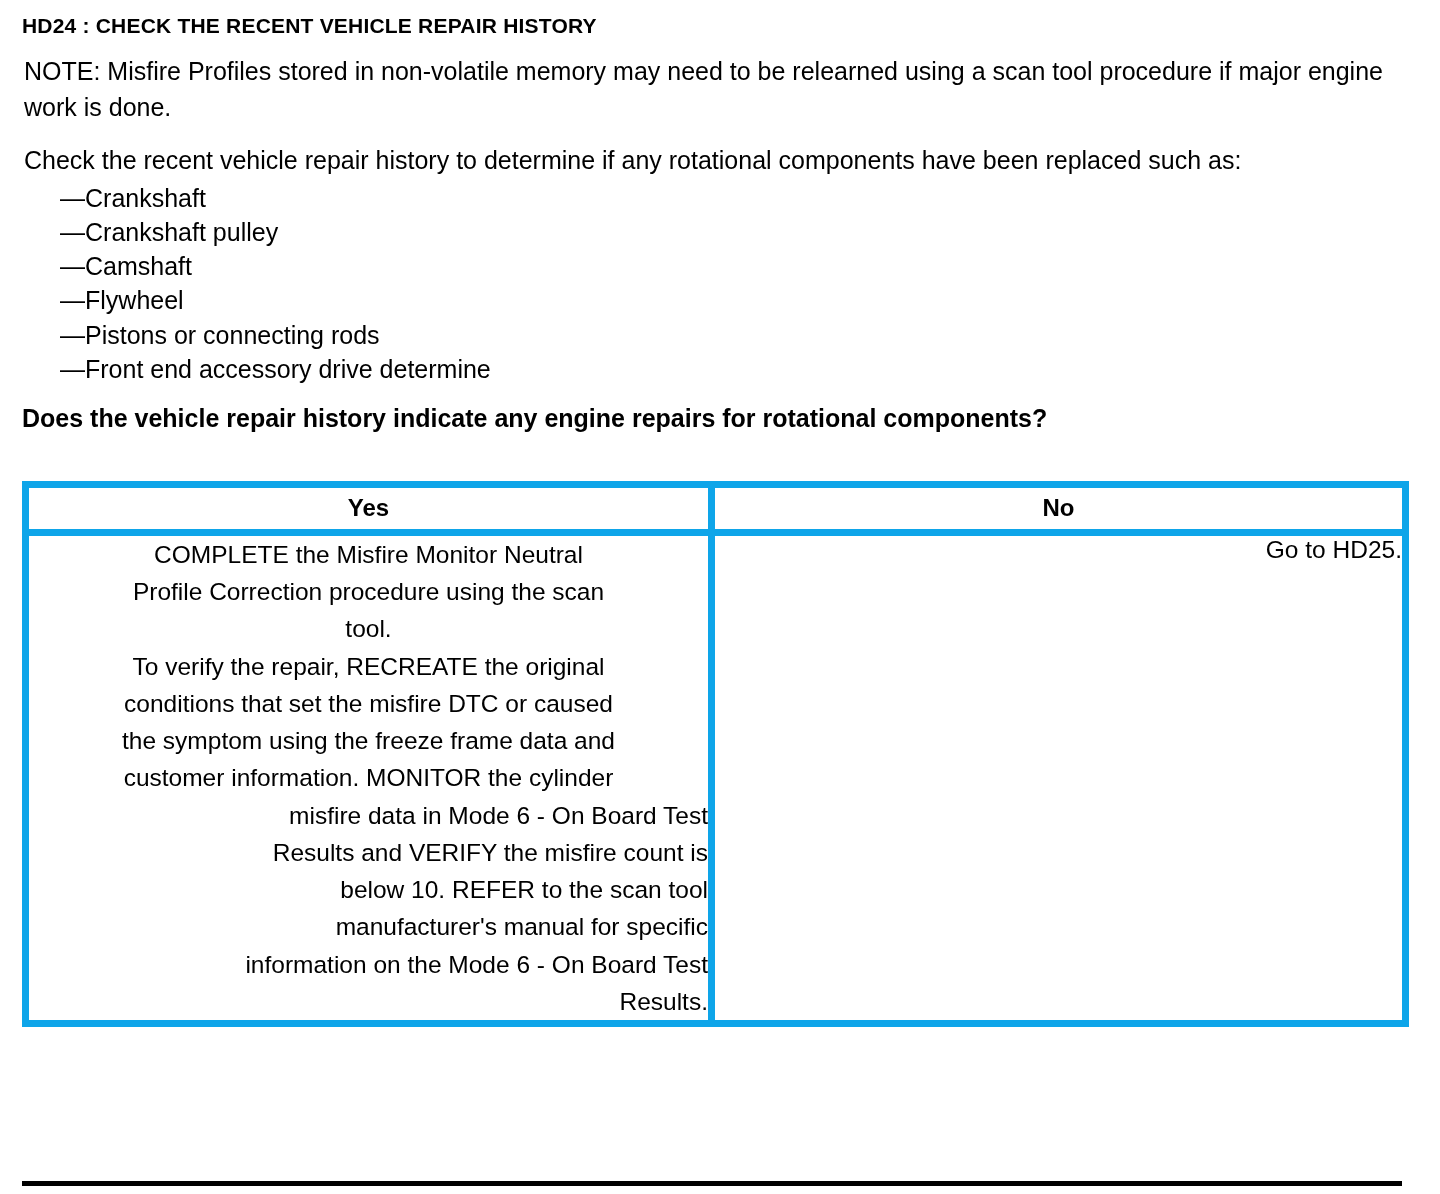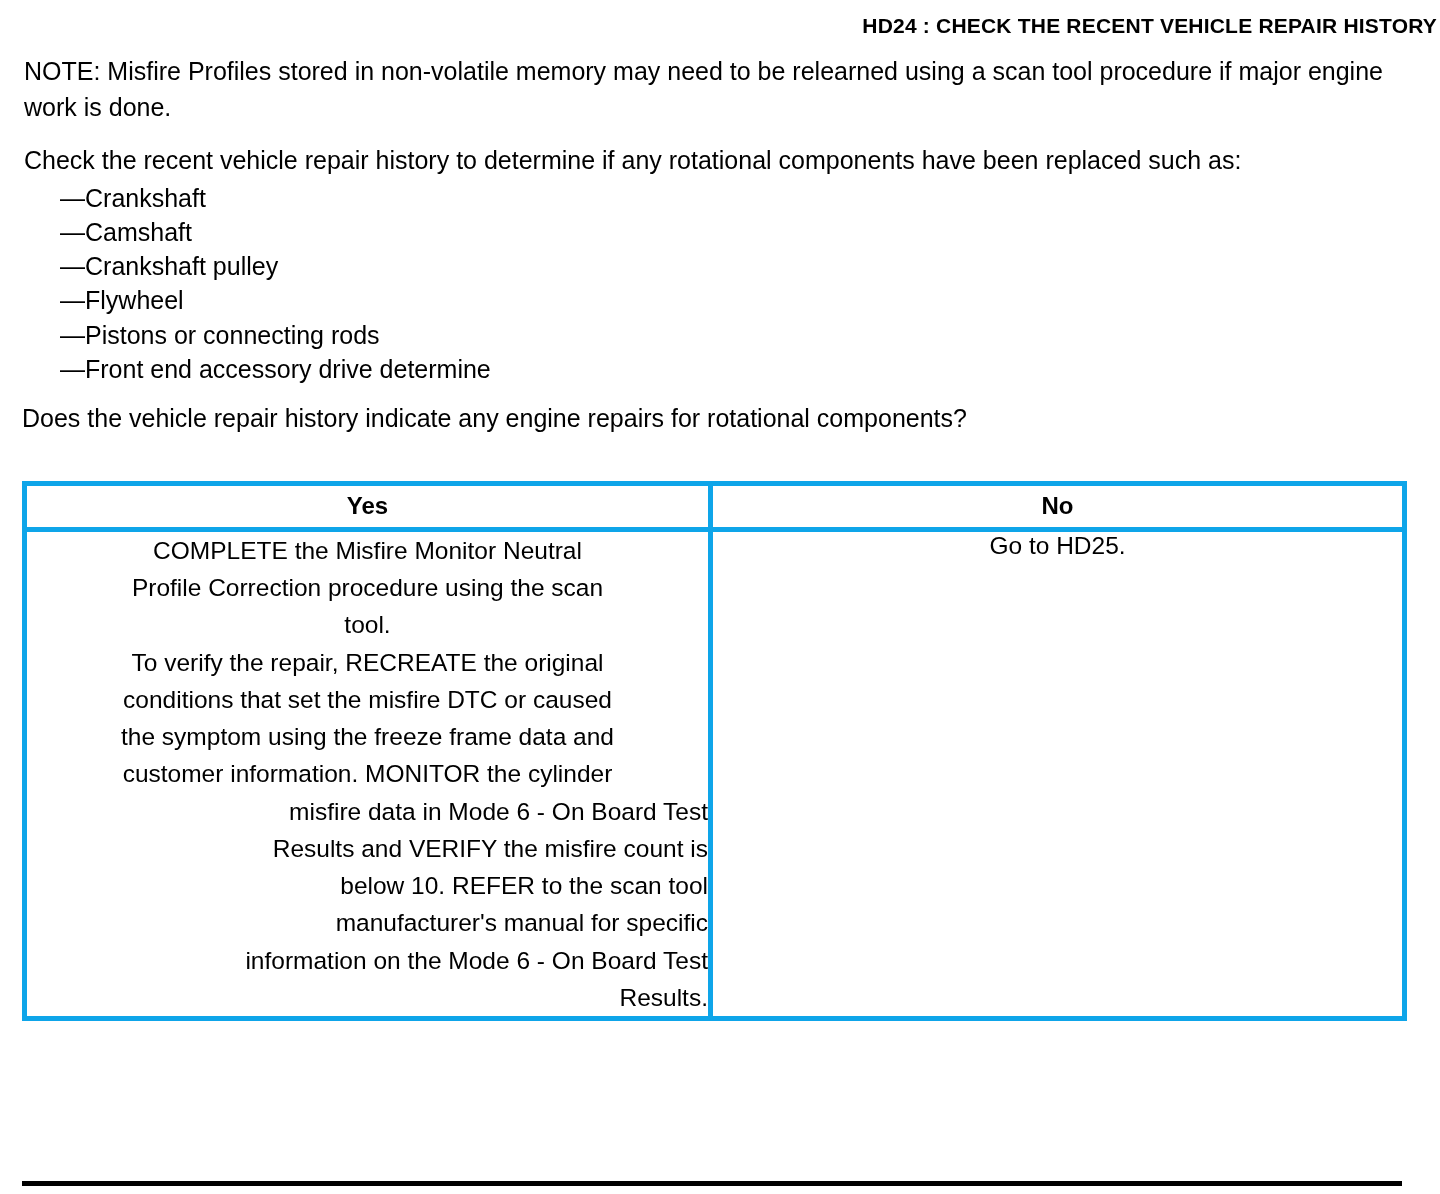--- a/index.html
+++ b/index.html
@@ -18,22 +18,21 @@
     position: relative;
     width: 1440px;
     height: 1194px;
     padding: 0;
     box-sizing: border-box;
   }
   .section-title {
     font-size: 21px;
     font-weight: bold;
     letter-spacing: 0.2px;
-    margin: 14px 3px 0 22px;
-    text-align: right;
+    margin: 14px 12px 0 22px;
   }
   .para {
     font-size: 25px;
     line-height: 1.42;
     margin: 16px 22px 0 24px;
     max-width: 1390px;
   }
   .para-tight {
     margin-top: 18px;
   }
@@ -42,32 +41,32 @@
     padding: 0;
     list-style: none;
   }
   .dash-list li {
     font-size: 25px;
     line-height: 1.37;
     margin-left: 60px;
   }
   .question {
     font-size: 25px;
-    font-weight: normal;
+    font-weight: bold;
     margin: 18px 22px 0 22px;
   }
   .answer-table {
     margin: 48px 0 0 22px;
     width: 1380px;
     border-collapse: collapse;
     table-layout: fixed;
   }
   .answer-table th,
   .answer-table td {
-    border: 5px solid #0ea5e9;
+    border: 7px solid #0ea5e9;
     padding: 0;
     vertical-align: top;
   }
   .answer-table th {
     font-size: 24px;
     font-weight: bold;
     text-align: center;
     padding: 6px 0 7px 0;
   }
   .col-yes { width: 686px; }
@@ -75,21 +74,21 @@
 
   .cell-yes {
     font-size: 24.5px;
     line-height: 1.52;
     padding: 4px 6px 8px 6px;
   }
   .cell-yes .line-left { text-align: center; }
   .cell-yes .line-center { text-align: right; }
   .cell-no {
     font-size: 24.5px;
-    text-align: center;
+    text-align: right;
     vertical-align: middle;
   }
   .rule {
     position: absolute;
     left: 22px;
     bottom: 22px;
     width: 1380px;
     height: 5px;
     background: #000000;
   }
@@ -100,22 +99,22 @@
 <div class="page">
 
   <div class="section-title">HD24 : CHECK THE RECENT VEHICLE REPAIR HISTORY</div>
 
   <p class="para">NOTE: Misfire Profiles stored in non-volatile memory may need to be relearned using a scan tool procedure if major engine work is done.</p>
 
   <p class="para para-tight">Check the recent vehicle repair history to determine if any rotational components have been replaced such as:</p>
 
   <ul class="dash-list">
     <li>—Crankshaft</li>
+    <li>—Crankshaft pulley</li>
     <li>—Camshaft</li>
-    <li>—Crankshaft pulley</li>
     <li>—Flywheel</li>
     <li>—Pistons or connecting rods</li>
     <li>—Front end accessory drive determine</li>
   </ul>
 
   <p class="question">Does the vehicle repair history indicate any engine repairs for rotational components?</p>
 
   <table class="answer-table">
     <colgroup>
       <col class="col-yes">

